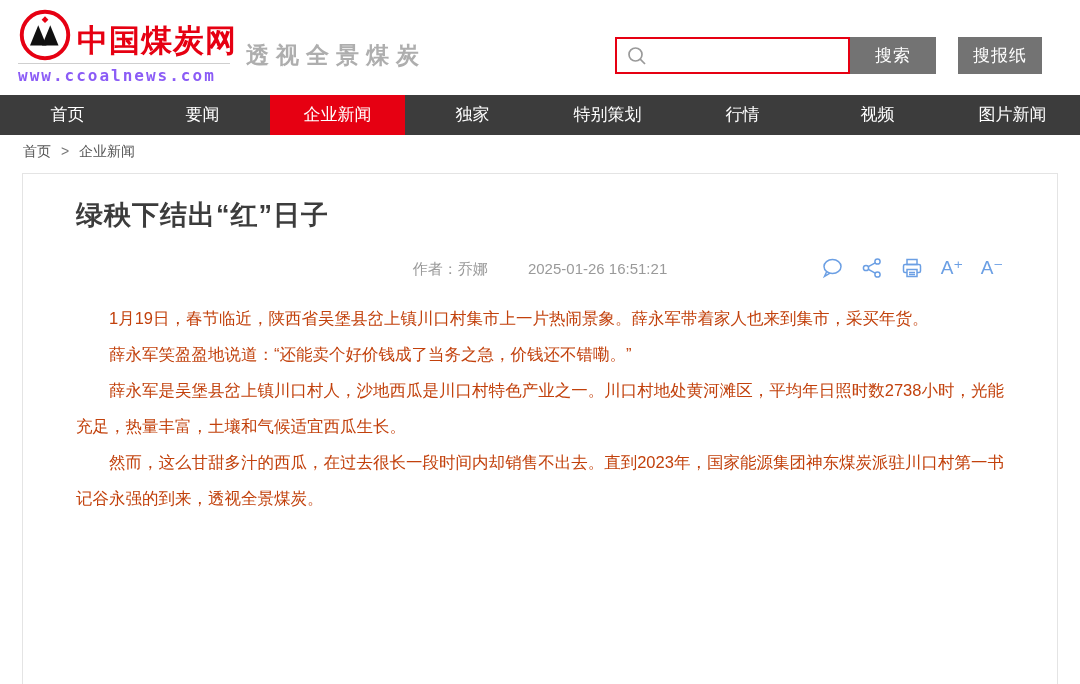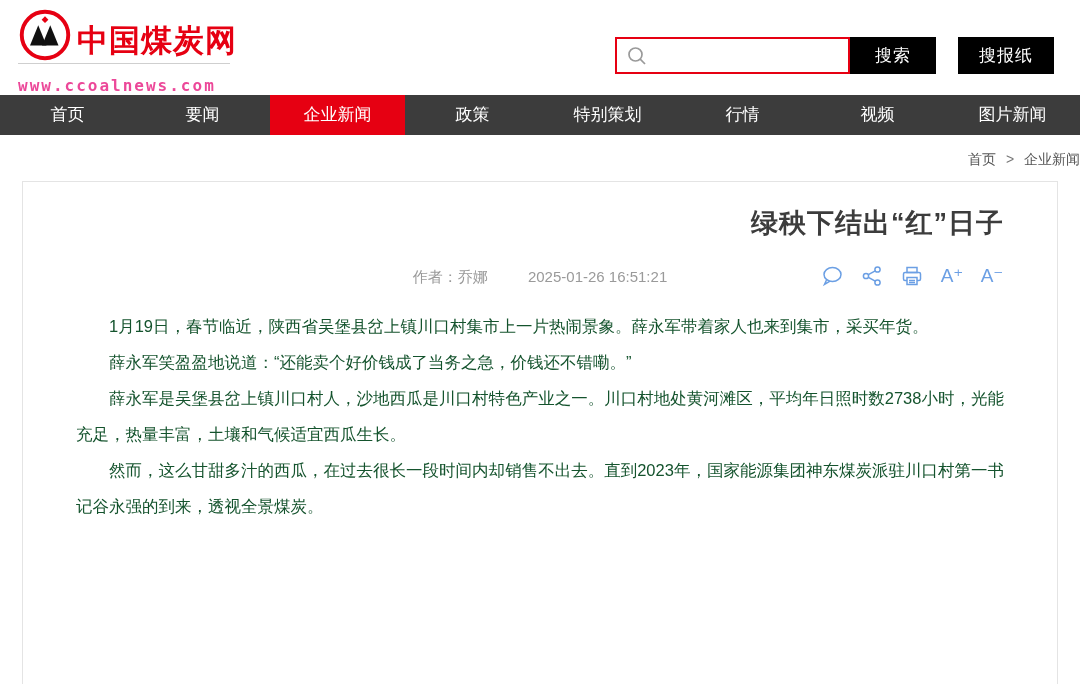--- a/index.html
+++ b/index.html
@@ -15,84 +15,84 @@
   .header { position:relative; height:95px; background:#fff; }
   .logo-wrap { position:absolute; left:18px; top:8px; width:212px; cursor:pointer; }
   .logo-top { display:flex; align-items:flex-end; gap:5px; }
   .logo-icon { width:54px; height:54px; flex:0 0 auto; }
   .logo-title {
     font-family:"DejaVu Serif","Liberation Serif",serif;
     font-weight:bold; font-size:31px; color:#e60012; letter-spacing:1px;
     white-space:nowrap;
   }
   .logo-bottom {
-    margin-top:1px; border-top:1px solid #cfcfcf; padding-top:12px;
+    margin-top:1px; border-top:1px solid #cfcfcf; padding-top:2px;
     font-family:"DejaVu Sans Mono","Liberation Mono",monospace;
-    font-weight:bold; font-size:16px; letter-spacing:2px; color:#ec4899;
+    font-weight:bold; font-size:16px; letter-spacing:2px; color:#8b5cf6;
   }
   .tagline {
     position:absolute; left:246px; top:40px;
     font-family:"DejaVu Serif","Liberation Serif",serif;
     font-weight:bold; font-size:23px; color:#aeaeae; letter-spacing:7px;
     white-space:nowrap;
   }
   .search-area { position:absolute; left:615px; top:37px; display:flex; }
   .search-box {
     display:flex; align-items:center; width:235px; height:37px;
     border:2px solid #e60012; background:#fff; padding-left:8px;
   }
   .search-box input {
     border:none; outline:none; flex:1; height:28px; font-size:15px;
     font-family:inherit; background:transparent;
   }
   .btn-red {
-    height:37px; background:#000000; color:#fff; border:none;
+    height:37px; background:#737373; color:#fff; border:none;
     font-size:17px; font-family:inherit; cursor:pointer; letter-spacing:1px;
   }
   .search-btn { width:86px; }
-  .paper-btn { position:absolute; left:343px; top:0; width:96px; }
+  .paper-btn { position:absolute; left:343px; top:0; width:84px; }
 
   
   .nav { display:flex; height:40px; background:#3c3c3c; }
   .nav-item {
     flex:1; text-align:center; line-height:40px; color:#fff;
     font-size:17px; cursor:pointer; white-space:nowrap;
   }
   .nav-item.active { background:#e60012; }
 
   
-  .breadcrumb { padding:16px 0 12px 23px; font-size:14px; color:#555;text-align:right; }
+  .breadcrumb { padding:8px 0 12px 23px; font-size:14px; color:#555; }
   .breadcrumb .crumb { cursor:pointer; }
   .breadcrumb .sep { margin:0 6px; color:#777; }
 
   
   .article-box {
     margin:0 22px; border:1px solid #e4e4e4; background:#fff;
     min-height:560px; padding:24px 53px 40px;
   }
   .article-title {
-    text-align:right; font-size:27px; font-weight:600; color:#3c3c3c;
+    text-align:left; font-size:27px; font-weight:600; color:#3c3c3c;
     letter-spacing:1px; line-height:34px; margin:0;
   }
   .meta-row { position:relative; margin-top:24px; height:26px; }
   .meta-center {
     text-align:center; color:#9a9a9a; font-size:15px; line-height:26px;
   }
   .meta-date { margin-left:36px; }
   .meta-tools {
     position:absolute; right:0; top:0; display:flex; align-items:center; gap:16px;
     color:#6b9fe4;
   }
   .tool-icon { width:24px; height:24px; cursor:pointer; display:flex; align-items:center; justify-content:center; }
   .tool-icon svg { width:24px; height:24px; }
   .font-tool { font-size:19px; line-height:24px; color:#6b9fe4; font-weight:400; }
 
   .article-body { margin-top:18px; }
   .article-body p {
-    margin:0; font-size:16.5px; line-height:36px; color:#14532d;
+    margin:0; font-size:16.5px; line-height:36px; color:#c2410c;
     text-indent:2em; text-align:justify;
   }
 </style>
 </head>
 <body>
 
 <div class="header">
   <div class="logo-wrap">
     <div class="logo-top">
       <span class="logo-icon">
@@ -101,41 +101,42 @@
           <polygon points="8,25 13.5,11.5 19,25" fill="#111"></polygon>
           <polygon points="16,25 21.5,11.5 27,25" fill="#111"></polygon>
           <rect x="16.4" y="6.2" width="3.2" height="3.2" transform="rotate(45 18 7.8)" fill="#e60012"></rect>
         </svg>
       </span>
       <span class="logo-title">中国煤炭网</span>
     </div>
     <div class="logo-bottom">www.ccoalnews.com</div>
   </div>
 
+  <div class="tagline">透视全景煤炭</div>
 
   <div class="search-area">
     <div class="search-box">
       <span class="tool-icon" style="color:#999;">
         <svg viewBox="0 0 24 24" fill="none" stroke="#9a9a9a" stroke-width="1.7">
           <circle cx="10.5" cy="10.5" r="6.5"></circle>
           <line x1="15.2" y1="15.2" x2="20" y2="20"></line>
         </svg>
       </span>
       <input type="text" value="" style="">
     </div>
     <button class="btn-red search-btn">搜索</button>
     <button class="btn-red paper-btn">搜报纸</button>
   </div>
 </div>
 
 <div class="nav">
   <div class="nav-item">首页</div>
   <div class="nav-item">要闻</div>
   <div class="nav-item active">企业新闻</div>
-  <div class="nav-item">政策</div>
+  <div class="nav-item">独家</div>
   <div class="nav-item">特别策划</div>
   <div class="nav-item">行情</div>
   <div class="nav-item">视频</div>
   <div class="nav-item">图片新闻</div>
 </div>
 
 <div class="breadcrumb">
   <span class="crumb">首页</span>
   <span class="sep">&gt;</span>
   <span class="crumb">企业新闻</span>

